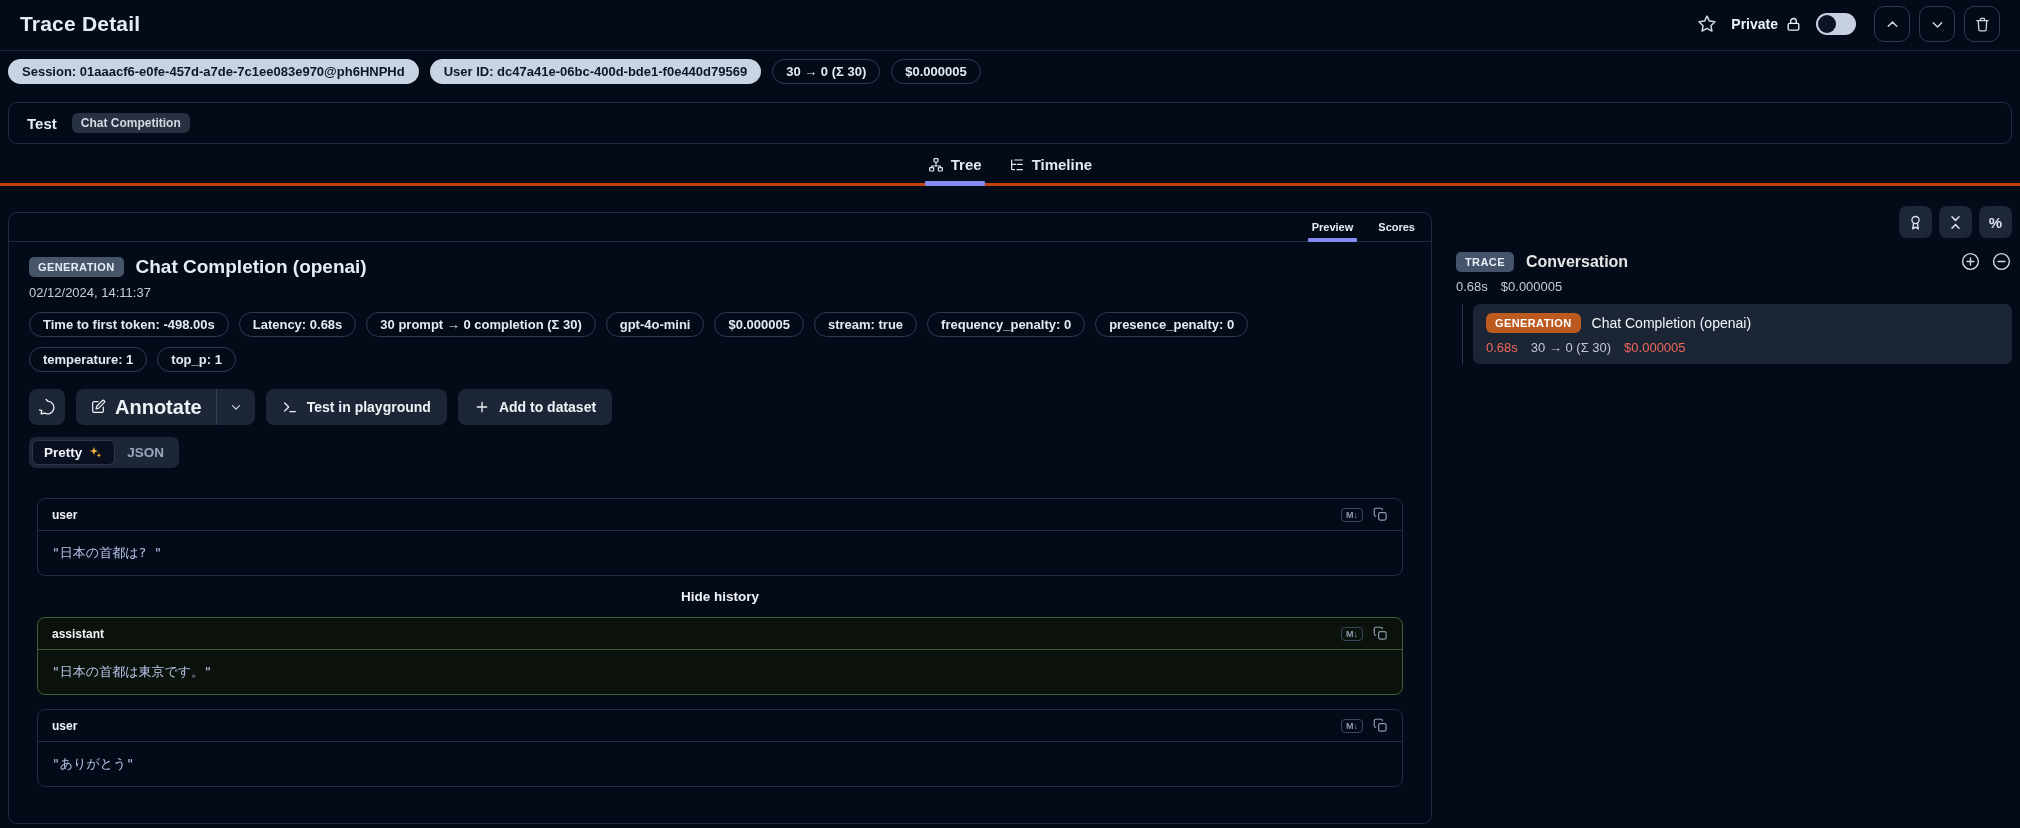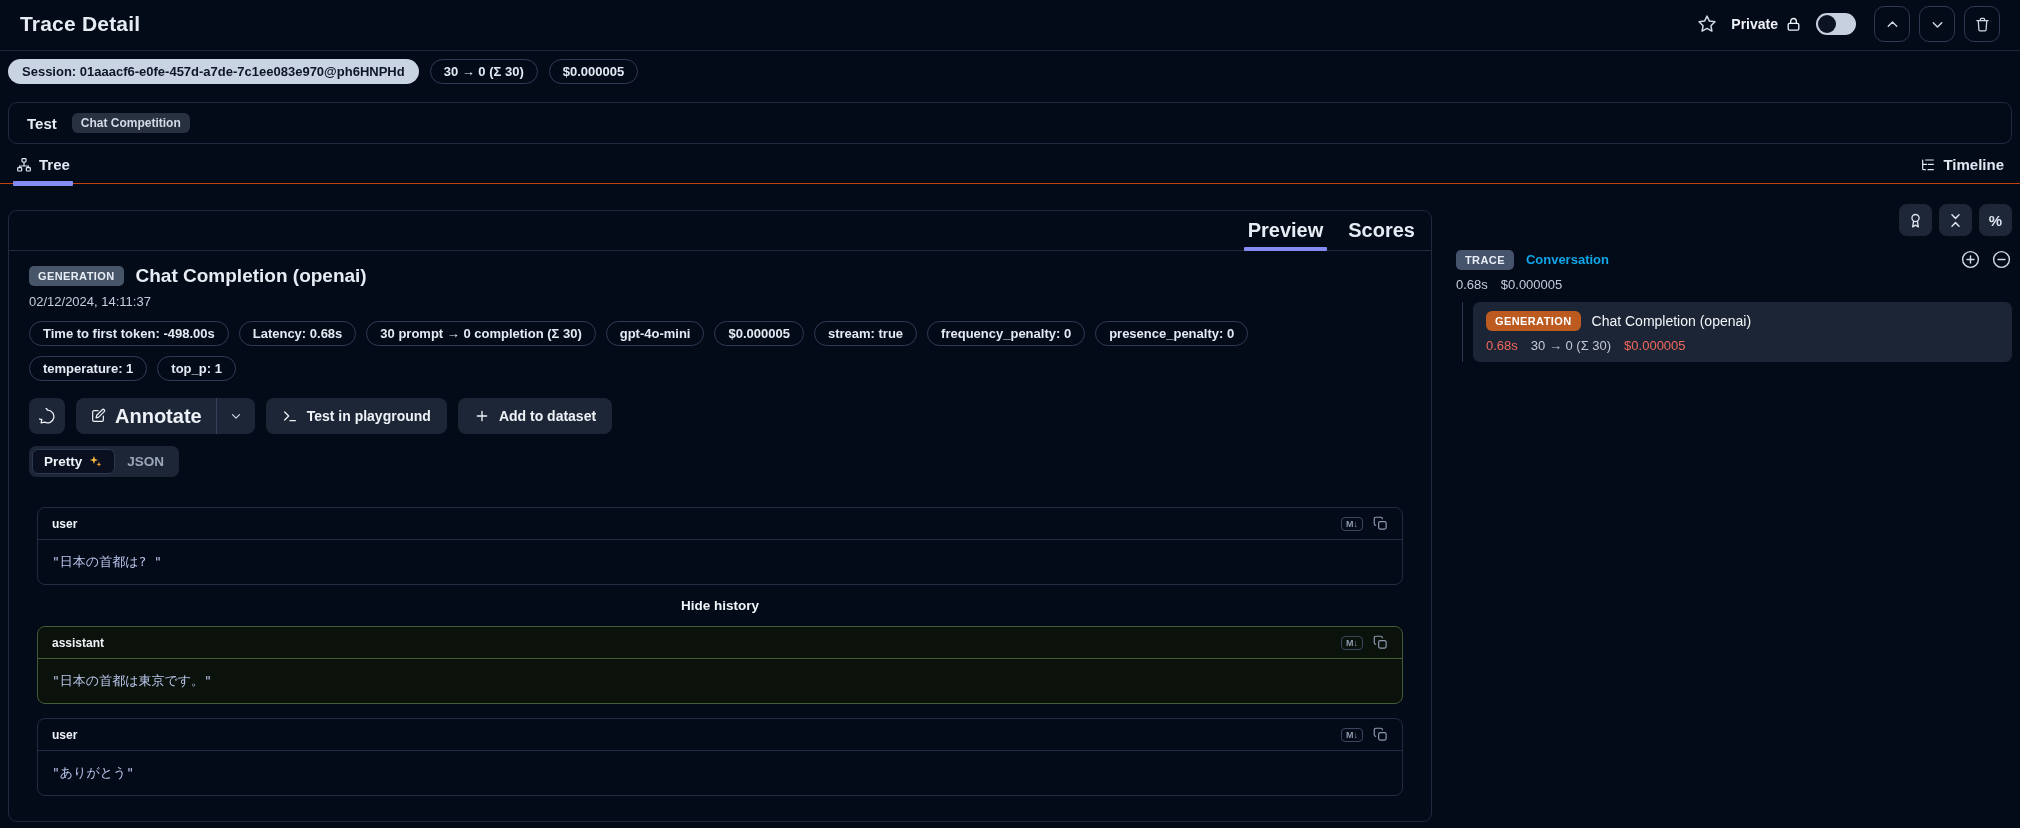--- a/index.html
+++ b/index.html
@@ -30,32 +30,32 @@
   .pill.filled { background:#c9d4e3; color:#0c1628; padding:5px 14px; }
   .pill.outline { border:1px solid #2e3b55; color:#e4e9f2; padding:4px 13px; }
 
   
   .tags-box { margin:10px 8px 0; border:1px solid #1f2a3f; border-radius:9px; padding:10px 18px;
               display:flex; align-items:center; gap:15px; }
   .tags-label { font-size:15px; font-weight:bold; }
   .tag-badge { background:#28313f; color:#d2dae6; font-size:12px; font-weight:bold; padding:3px 9px; border-radius:6px; cursor:pointer; }
 
   
-  .view-tabs { display:flex; justify-content:space-between; gap:27px; padding:12px 16px 10px; border-bottom:1px solid #c2410c; }
+  .view-tabs { display:flex; justify-content:center; gap:27px; padding:12px 16px 10px; border-bottom:3px solid #c2410c; }
   .vtab { display:flex; align-items:center; gap:7px; font-size:15px; font-weight:600; color:#e3e8f1; position:relative; cursor:pointer; }
   .vtab.active::after { content:""; position:absolute; left:-3px; right:-3px; bottom:-13px; height:5px;
                         background:#848bf2; border-radius:1px; }
 
   
   .content { display:flex; align-items:flex-start; gap:24px; padding:0 8px; }
 
   
   .detail-card { margin-top:26px; width:1424px; min-height:612px; border:1px solid #1f2a3f; border-radius:9px; }
   .card-tabs { display:flex; justify-content:flex-end; gap:25px; padding:8px 16px; border-bottom:1px solid #1f2a3f; }
-  .ctab { font-size:20px; font-weight:bold; color:#e7ecf4; position:relative; cursor:pointer; }
+  .ctab { font-size:11px; font-weight:bold; color:#e7ecf4; position:relative; cursor:pointer; }
   .ctab.active::after { content:""; position:absolute; left:-4px; right:-4px; bottom:-9px; height:4px;
                         background:#848bf2; border-radius:1px; }
   .card-body { padding:14px 20px 20px; }
 
   .obs-header { display:flex; align-items:center; gap:12px; }
   .type-badge { background:#475569; color:#e8edf5; font-size:11px; font-weight:bold; letter-spacing:.4px;
                 padding:4px 9px; border-radius:5px; }
   .obs-title { font-size:19px; font-weight:bold; }
   .obs-time { margin-top:7px; font-size:13px; color:#c4cddb; }
 
@@ -93,21 +93,21 @@
 
   
   .tree-panel { flex:1; margin-top:20px; }
   .tree-controls { display:flex; justify-content:flex-end; gap:7px; }
   .tree-ctl-btn { width:33px; height:32px; background:#1d2738; border:none; border-radius:8px; color:#dde3ed;
                   display:flex; align-items:center; justify-content:center; cursor:pointer; }
   .pct { font-size:15px; font-weight:bold; }
   .trace-row { margin-top:13px; display:flex; align-items:center; gap:12px; }
   .trace-badge { background:#45536b; color:#e8eef7; font-size:11px; font-weight:bold; letter-spacing:.4px;
                  padding:4px 9px; border-radius:5px; }
-  .trace-title { font-size:13px; font-weight:600; color:#0ea5e9; }
+  .trace-title { font-size:16px; font-weight:600; color:#e5e5e5; }
   .trace-actions { margin-left:auto; display:flex; gap:10px; }
   .circle-btn { background:none; border:none; padding:0; color:#d2dae6; cursor:pointer; }
   .trace-stats { margin-top:7px; display:flex; gap:13px; font-size:13px; color:#c3ccda; }
   .tree-node-row { margin-top:10px; display:flex; }
   .indent-line { width:1px; background:#2b3950; margin-left:6px; }
   .node-card { flex:1; margin-left:10px; background:#1c2535; border-radius:7px; padding:9px 13px; cursor:pointer; }
   .node-top { display:flex; align-items:center; gap:11px; }
   .gen-badge { background:#bc5a1f; color:#ffffff; font-size:11px; font-weight:bold; letter-spacing:.4px;
                padding:4px 9px; border-radius:6px; }
   .node-title { font-size:14px; color:#f2f5f9; }
@@ -162,20 +162,21 @@
               <path d="M6 6.5l.9 13a1.6 1.6 0 0 0 1.6 1.5h7a1.6 1.6 0 0 0 1.6-1.5l.9-13"></path>
             </svg>
         </span>
       </button>
     </div>
   </div>
 </header>
 
 <div class="meta-row">
   <span class="pill filled">Session: 01aaacf6-e0fe-457d-a7de-7c1ee083e970@ph6HNPHd</span>
+  <span class="pill filled">User ID: dc47a41e-06bc-400d-bde1-f0e440d79569</span>
   <span class="pill outline">30 → 0 (Σ 30)</span>
   <span class="pill outline">$0.000005</span>
 </div>
 
 <div class="tags-box">
   <span class="tags-label">Test</span>
   <span class="tag-badge">Chat Competition</span>
 </div>
 
 <nav class="view-tabs">

